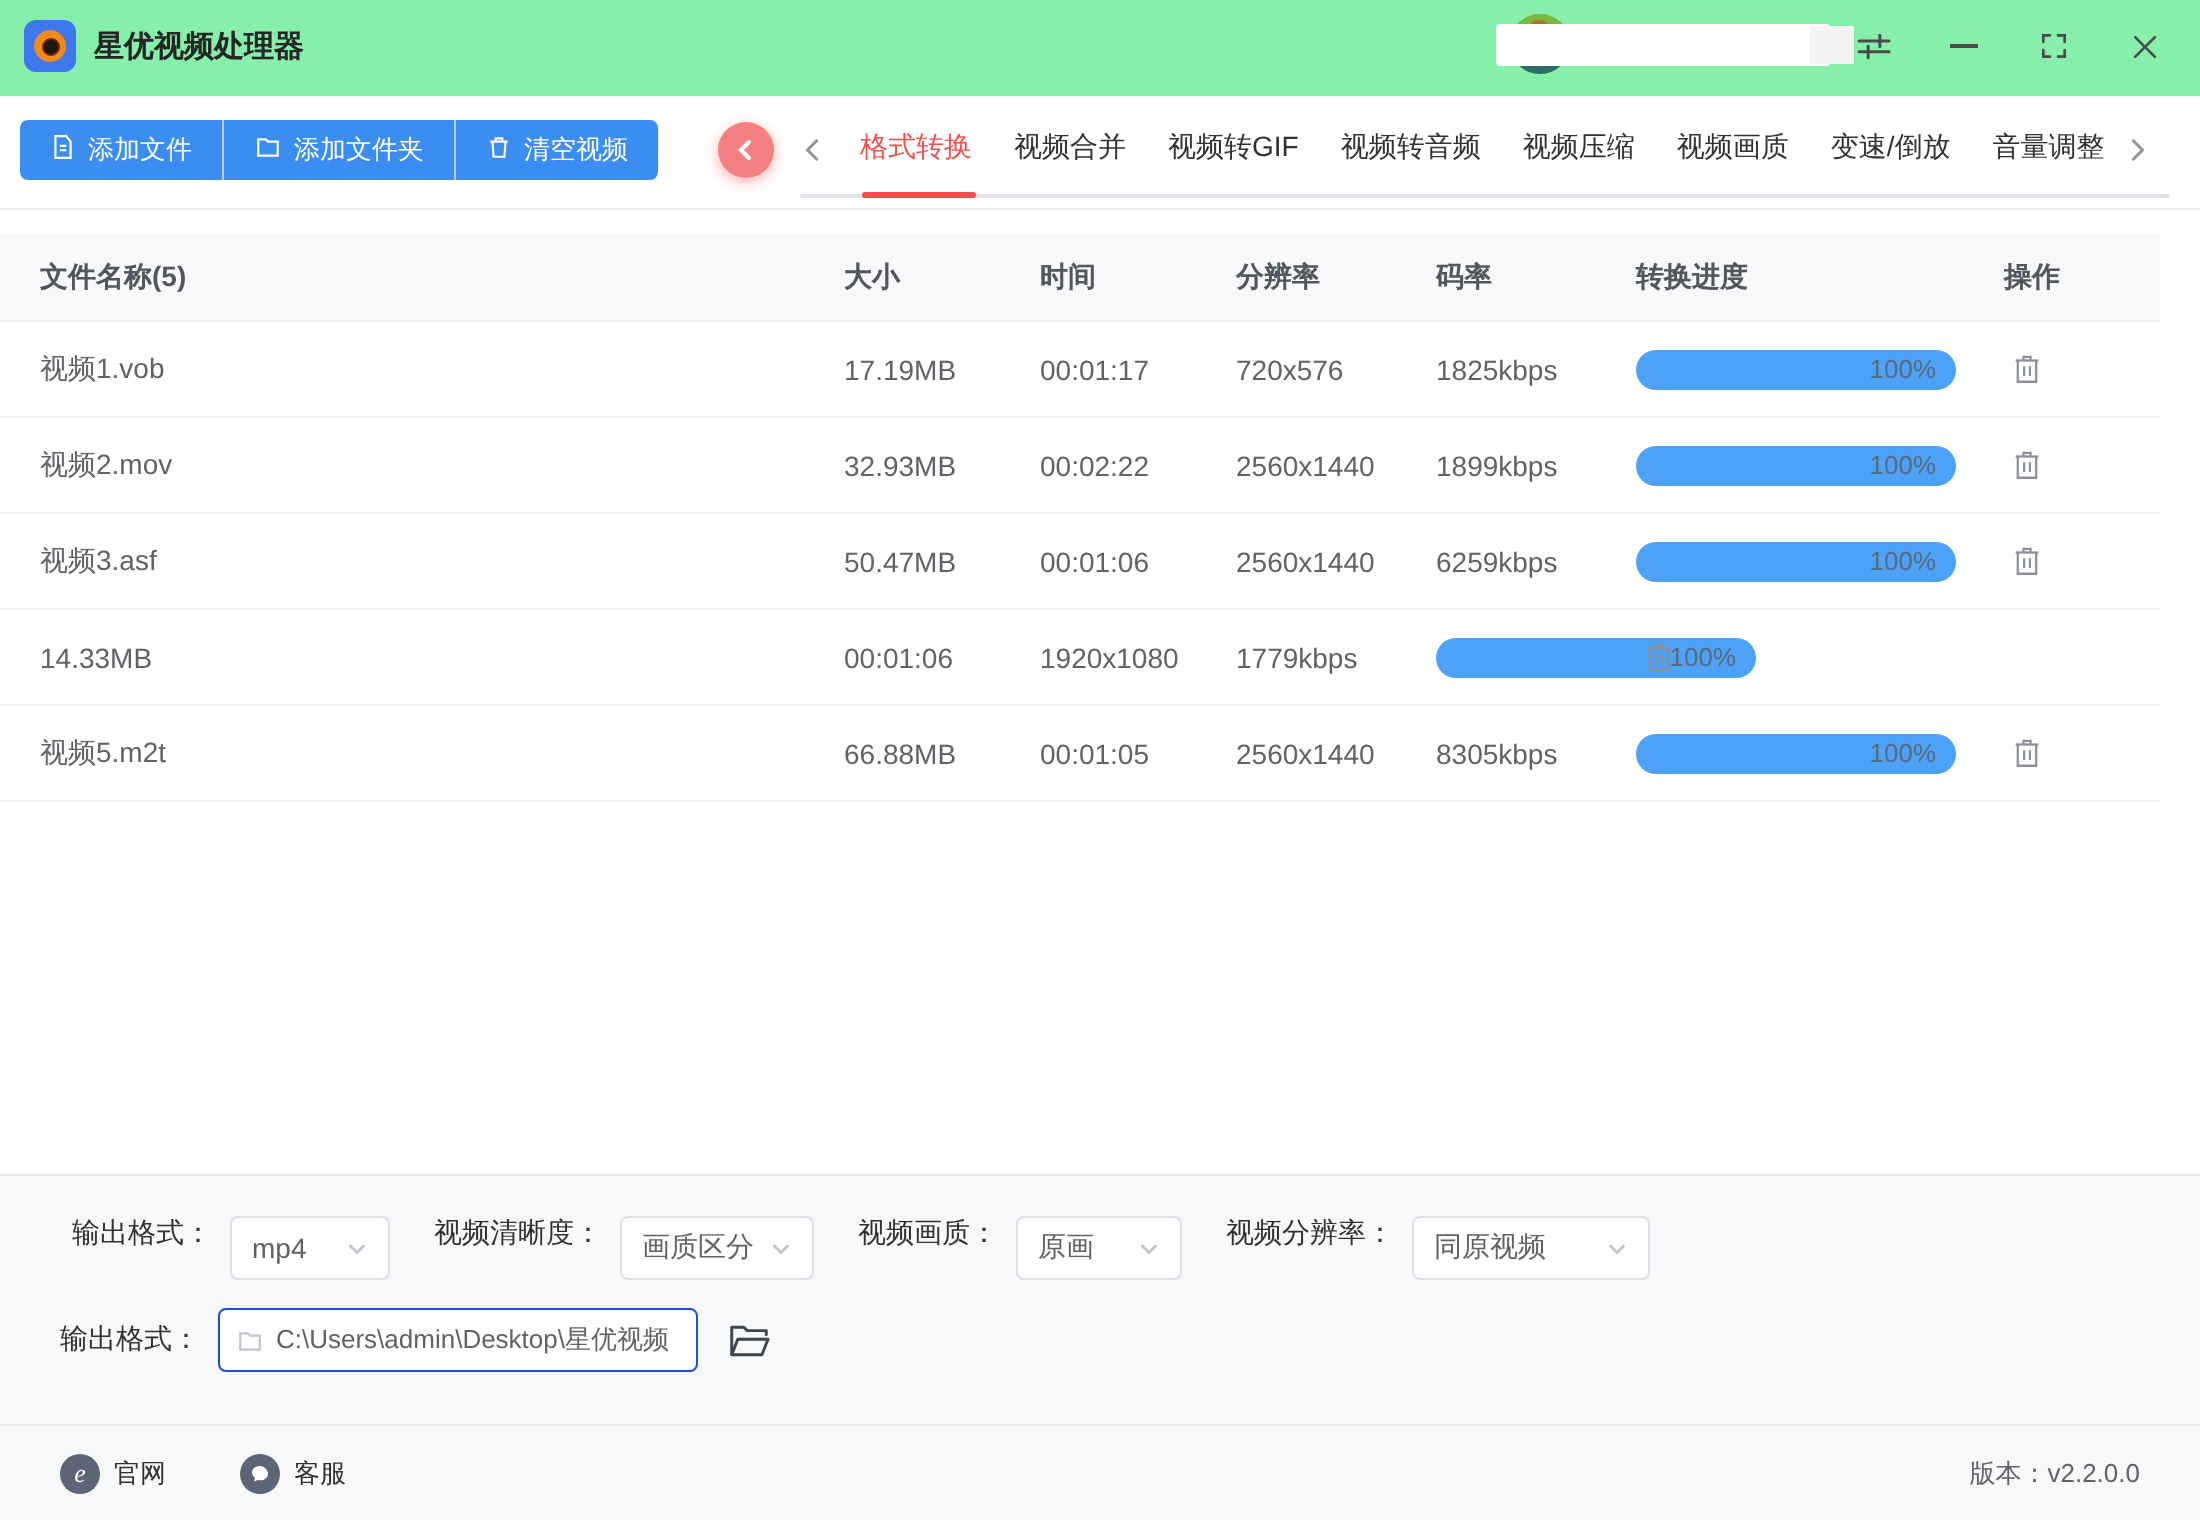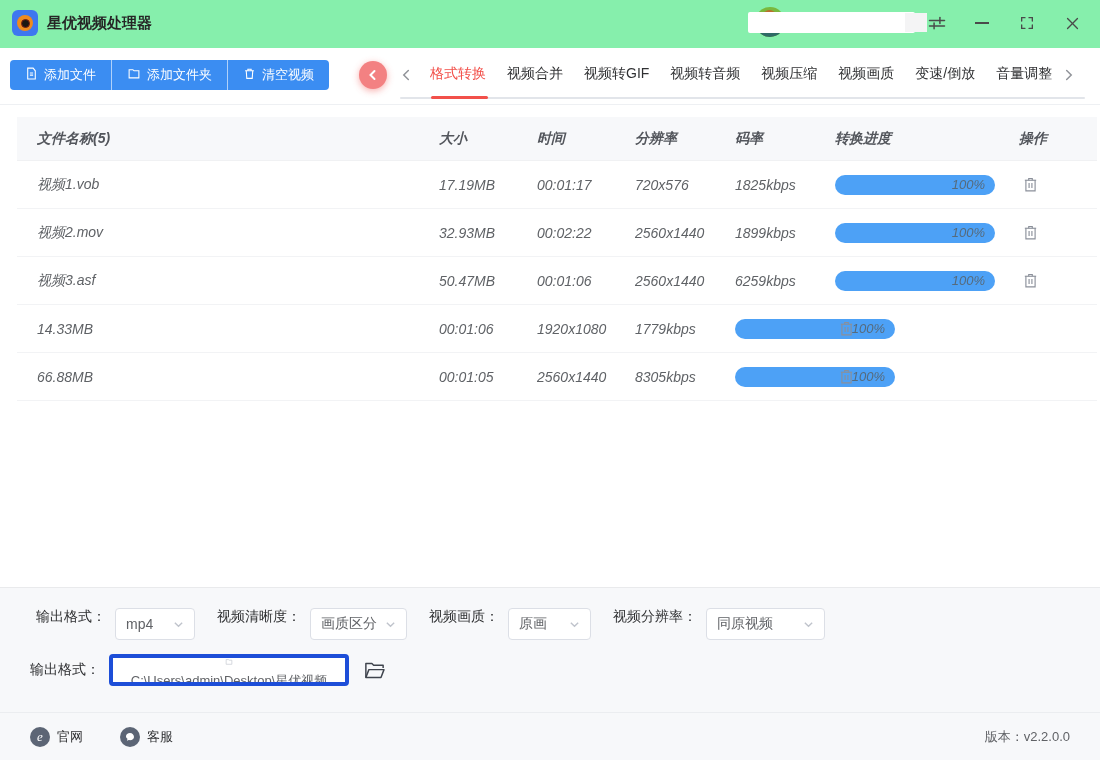--- a/index.html
+++ b/index.html
@@ -31,33 +31,33 @@
   .back-circle { position:absolute; left:359px; top:61px; width:28px; height:28px; border-radius:50%; background:#f38182; box-shadow:0 2px 7px rgba(240,80,75,.45); display:flex; align-items:center; justify-content:center; cursor:pointer; }
   .chev-left-sm { position:absolute; left:401px; top:66px; width:14px; height:18px; display:flex; align-items:center; cursor:pointer; }
   .chev-right-sm { position:absolute; left:1063px; top:66px; width:14px; height:18px; display:flex; align-items:center; cursor:pointer; }
   .tab-bar { position:absolute; left:430px; top:60px; display:flex; gap:21px; align-items:center; height:28px; }
   .tab { font-size:14px; color:#303133; cursor:pointer; white-space:nowrap; }
   .tab.active { color:#f2504a; }
   .tab-track { position:absolute; left:400px; top:97px; width:685px; height:2px; background:#e2e5ea; border-radius:1px; }
   .tab-active-bar { position:absolute; left:431px; top:96px; width:57px; height:3px; background:#f2504a; border-radius:2px; }
   .toolbar-divider { position:absolute; left:0; top:104px; width:1100px; height:1px; background:#eef0f3; }
   
-  .table { position:absolute; left:17px; top:117px; width:1080px;font-style:italic; }
+  .table { position:absolute; left:0; top:117px; width:1080px; }
   .grid-row { display:grid; grid-template-columns:402px 98px 98px 100px 100px 184px 1fr; align-items:center; padding-left:20px; }
   .thead { background:#f7f8fa; height:44px; font-size:14px; font-weight:bold; color:#53565c; border-bottom:1px solid #f0f1f3; }
   .trow { height:48px; font-size:14px; color:#5f6266; background:#fff; border-bottom:1px solid #f2f3f5; }
   .pbar { width:160px; height:20px; background:#4da1f6; border-radius:10px; display:flex; align-items:center; justify-content:flex-end; padding-right:10px; font-size:13px; color:#566b7d; }
   .trash-btn { width:22px; height:22px; display:flex; align-items:center; justify-content:center; cursor:pointer; }
   
   .bottom { position:absolute; left:0; top:587px; width:1100px; height:173px; background:#f7f8fa; border-top:1px solid #e9eaec; }
   .opts { position:absolute; left:16px; top:20px; display:flex; align-items:flex-start;margin-left:20px; }
   .opt-label { font-size:14px; color:#303133; margin-right:9px; white-space:nowrap; }
   .sel { height:32px; background:#fff; border:1px solid #dcdfe6; border-radius:4px; display:flex; align-items:center; justify-content:space-between; padding:0 10px; font-size:14px; color:#606266; cursor:pointer; margin-right:22px; }
   .save-row { position:absolute; left:30px; top:66px; display:flex; align-items:center; }
-  .path-box { width:240px; height:32px; background:#fff; border:4px solid #1d4ed8; border-radius:4px; display:flex; align-items:center; padding:0 8px; gap:6px; overflow:hidden;flex-direction:column; }
+  .path-box { width:240px; height:32px; background:#fff; border:1px solid #1d4ed8; border-radius:4px; display:flex; align-items:center; padding:0 8px; gap:6px; overflow:hidden; }
   .path-text { font-size:13px; color:#606266; white-space:nowrap; overflow:hidden; }
   .browse-btn { margin-left:13px; width:24px; height:24px; display:flex; align-items:center; justify-content:center; cursor:pointer; }
   .start-btn { position:absolute; right:20px; top:64px; width:100px; height:38px; background:#f56c6c; border-radius:4px; color:#fff; font-size:15px; display:flex; align-items:center; justify-content:center; cursor:pointer; }
   .panel-footer { position:absolute; left:0; top:124px; width:1100px; height:49px; border-top:1px solid #ebedf0; display:flex; align-items:center; padding:0 30px; }
   .foot-link { display:flex; align-items:center; gap:7px; font-size:13px; color:#303133; margin-right:37px; cursor:pointer; }
   .circle-icon { width:20px; height:20px; border-radius:50%; background:#5c6575; color:#fff; display:flex; align-items:center; justify-content:center; }
   .ie-e { font-size:13px; font-style:italic; font-family:"Liberation Serif", serif; line-height:1; padding-bottom:2px; }
   .version { margin-left:auto; font-size:13px; color:#606266; }
 </style>
 </head>
@@ -266,20 +266,21 @@
               <path d="M4 6h16"></path>
               <path d="M9.5 6V3.5h5V6"></path>
               <path d="M5.5 6v15h13V6"></path>
               <path d="M10 10v7M14 10v7"></path>
             </svg>
       </div>
     </div>
   </div>
 
   <div class="grid-row trow">
+    <div>视频5.m2t</div>
     <div>66.88MB</div>
     <div>00:01:05</div>
     <div>2560x1440</div>
     <div>8305kbps</div>
     <div>
       <div class="pbar">
         <span>100%</span>
       </div>
     </div>
     <div>

